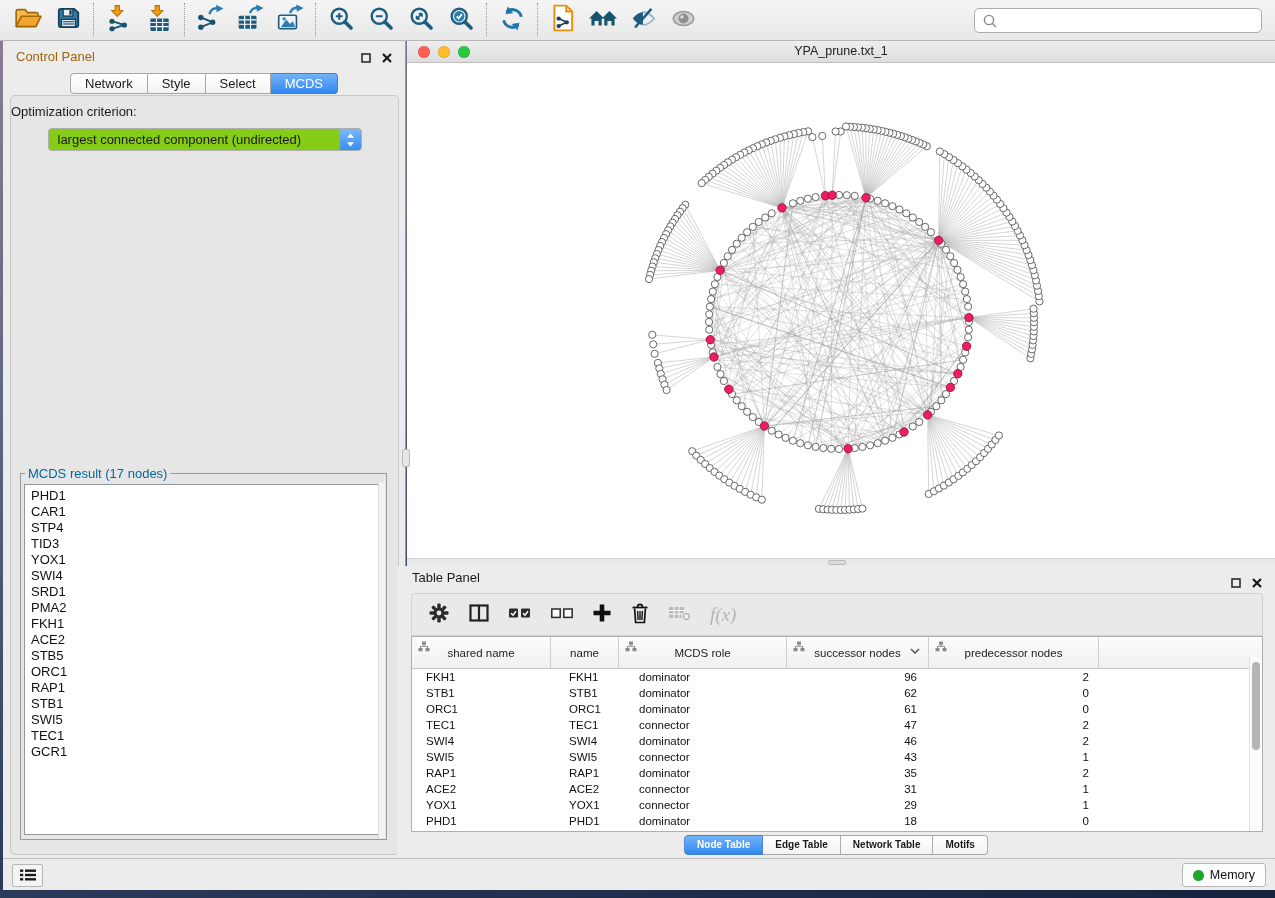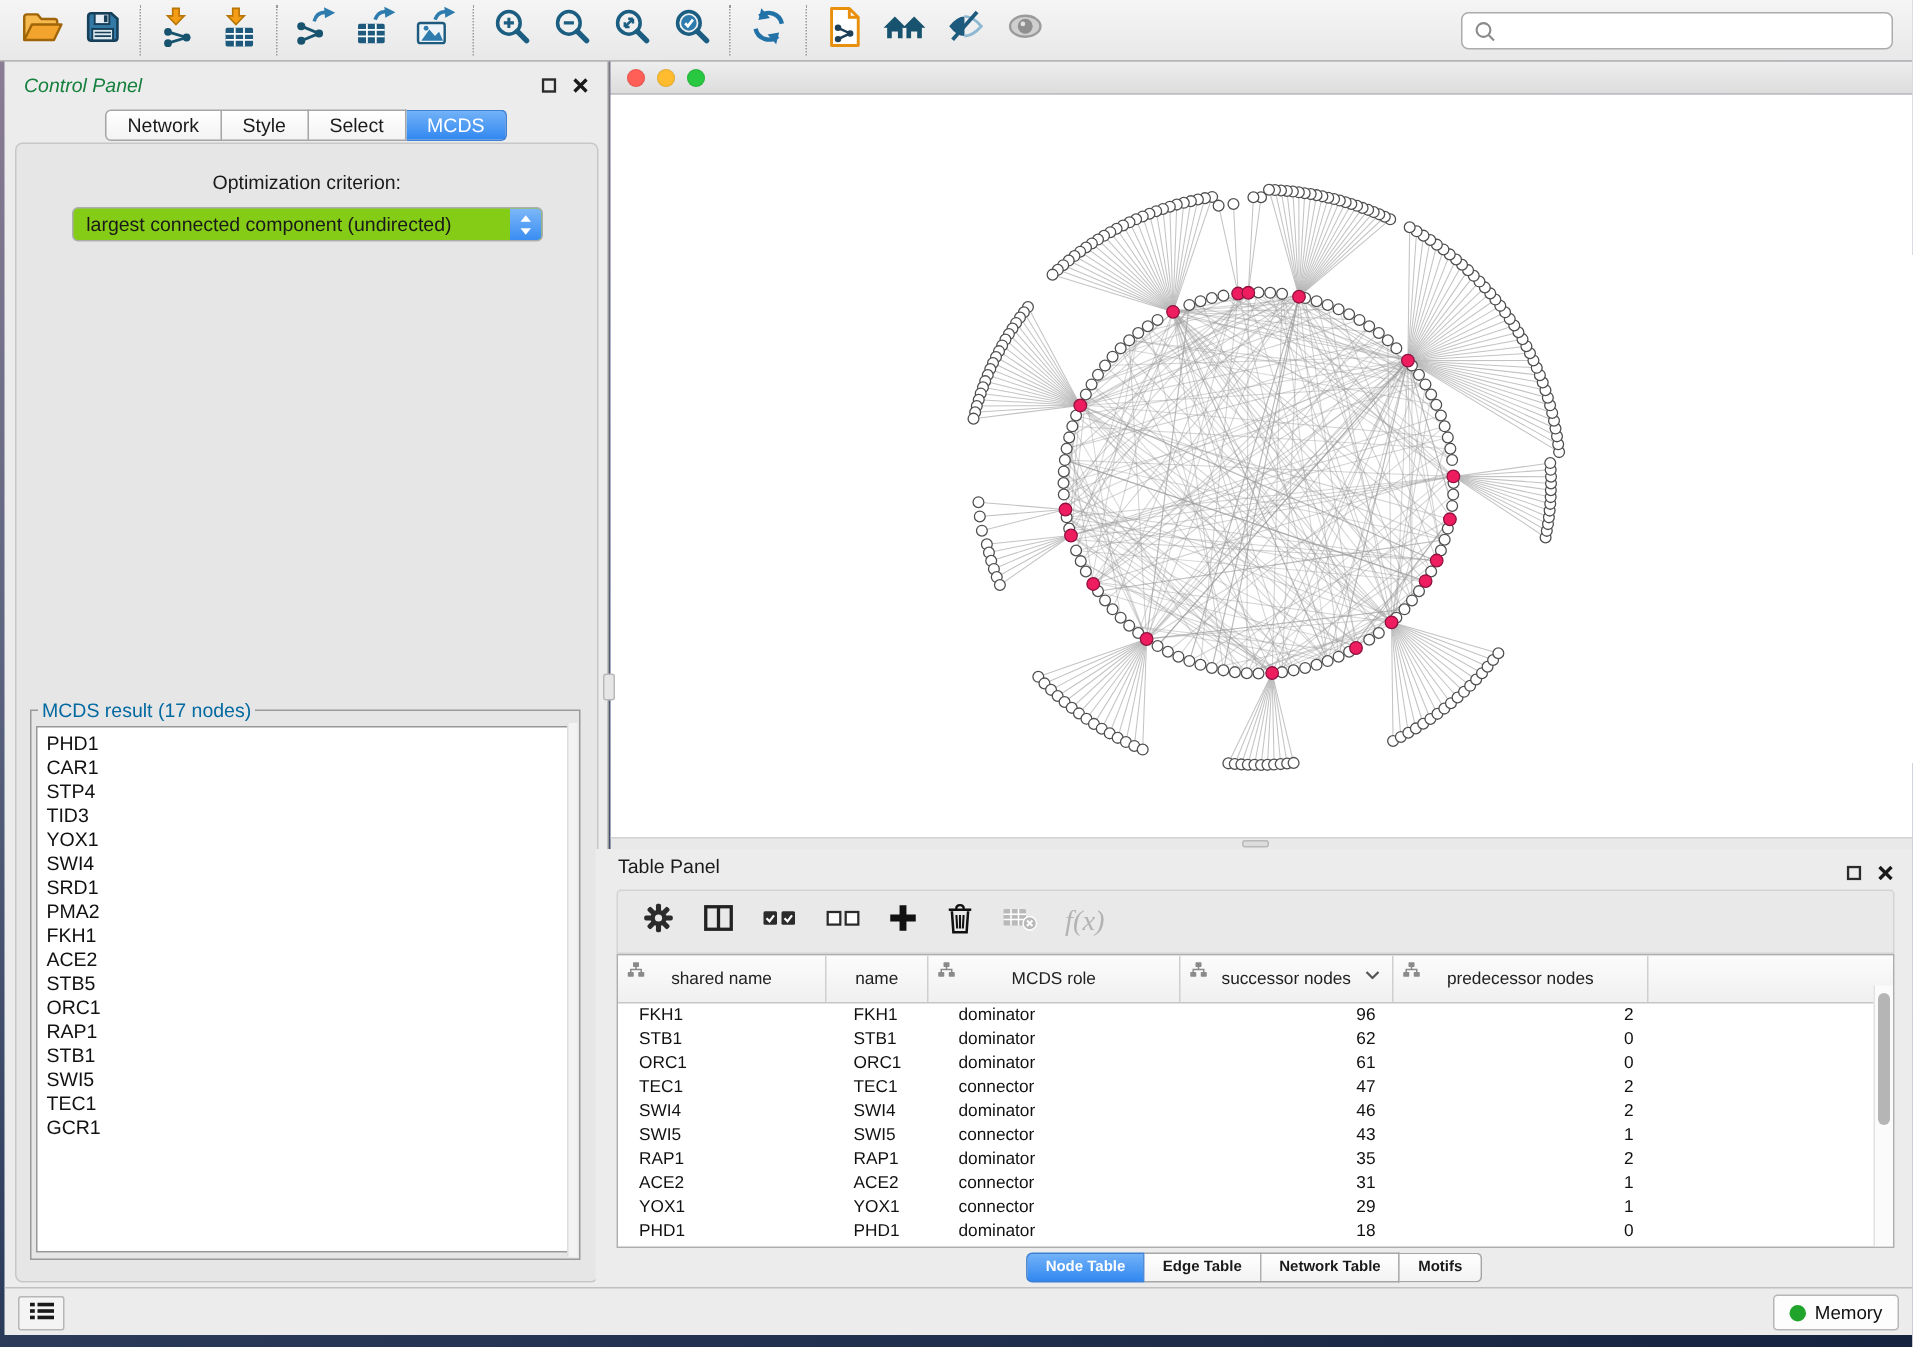--- a/index.html
+++ b/index.html
@@ -16,32 +16,32 @@
   .tb-sep { height:34px; border-left:1px dotted #9a9a9a; margin:0 5px; }
   .search { margin-left:auto; margin-right:13px; width:288px; height:25px; position:relative;
             background:#fff; border:1px solid #acacac; border-radius:5px; }
   .search svg { position:absolute; left:7px; top:4px; }
   .search input { position:absolute; left:26px; top:1px; right:4px; height:21px; border:none;
                   outline:none; font-size:12px; background:transparent; }
 
   
   .control-panel { position:absolute; left:3px; top:41px; width:403px; height:817px;
                    background:#ececec; border-right:1px solid #9b9b9b; }
-  .cp-title { position:absolute; left:13px; top:8px; font-size:13px; color:#15803d;font-style:italic; }
+  .cp-title { position:absolute; left:13px; top:8px; font-size:13px; color:#a16207; }
   .panel-controls { position:absolute; right:13px; top:8px; display:flex; gap:11px; align-items:center; }
   .seg { display:flex; width:fit-content; }
   .seg .tab { background:linear-gradient(#ffffff,#f3f3f3); border:1px solid #a6a6a6; border-left:none;
               font-size:13px; height:21px; line-height:19px; padding:0 14px; color:#1a1a1a; text-align:center; }
   .seg .tab:first-child { border-left:1px solid #a6a6a6; border-radius:4px 0 0 4px; }
   .seg .tab:last-child { border-radius:0 4px 4px 0; }
   .seg .tab.active { background:linear-gradient(#72b2f8,#3188f0); color:#fff; border-color:#3d7fd2; }
   .cp-tabs { position:absolute; left:50%; transform:translateX(-50%); top:32px; }
   .cp-content { position:absolute; left:7px; right:6px; top:54px; bottom:3px;
                 background:#e6e6e6; border:1px solid #c7c7c7; border-radius:5px; }
-  .crit-label { margin-top:18px; text-align:center; font-size:13px; }
+  .crit-label { margin-top:8px; font-size:13px; }
   .select { position:relative; margin:9px auto 0; width:314px; height:23px; background:#84cc16;
             border:1px solid #aeaeae; border-radius:4px; font-size:13px; line-height:21px;
             padding-left:9px; white-space:nowrap; overflow:hidden; }
   .select-btn { position:absolute; right:0; top:0; bottom:0; width:21px; border-radius:0 3px 3px 0;
                 background:linear-gradient(#7db7f9,#3a8df2); display:flex; align-items:center; justify-content:center; }
   .btn-row { margin-top:11px; display:flex; justify-content:center; gap:13px; }
   .btn { height:23px; padding:0 14px; background:linear-gradient(#ffffff,#ececec);
          border:1px solid #a8a8a8; border-radius:4px; font-size:13px; color:#111; font-family:inherit; }
   .btn.default { box-shadow:0 0 0 2.5px rgba(112,168,240,.55); border-color:#79a7e5; }
   .mcds-fieldset { position:absolute; left:9px; right:11px; top:370px; bottom:14px;
@@ -303,20 +303,21 @@
     </div>
     <div class="v-grip"></div>
   </div>
 
   <div class="net-titlebar">
     <div class="traffic">
       <span class="light" style="background:#ff5f57"></span>
       <span class="light" style="background:#febc2e"></span>
       <span class="light" style="background:#28c840"></span>
     </div>
+    <div class="net-title">YPA_prune.txt_1</div>
   </div>
   <div class="net-canvas">
     <svg id="netsvg" width="868" height="495">
         <g>
           <line x1="375.0" y1="144.9" x2="432.0" y2="386.0" stroke="#9b9b9b" stroke-opacity="0.45" stroke-width="0.7"></line>
           <line x1="375.0" y1="144.9" x2="529.3" y2="343.2" stroke="#9b9b9b" stroke-opacity="0.45" stroke-width="0.7"></line>
           <line x1="375.0" y1="144.9" x2="325.0" y2="331.1" stroke="#9b9b9b" stroke-opacity="0.45" stroke-width="0.7"></line>
           <line x1="375.0" y1="144.9" x2="455.4" y2="383.9" stroke="#9b9b9b" stroke-opacity="0.45" stroke-width="0.7"></line>
           <line x1="375.0" y1="144.9" x2="316.9" y2="200.0" stroke="#9b9b9b" stroke-opacity="0.45" stroke-width="0.7"></line>
           <line x1="375.0" y1="144.9" x2="485.4" y2="143.2" stroke="#9b9b9b" stroke-opacity="0.45" stroke-width="0.7"></line>

